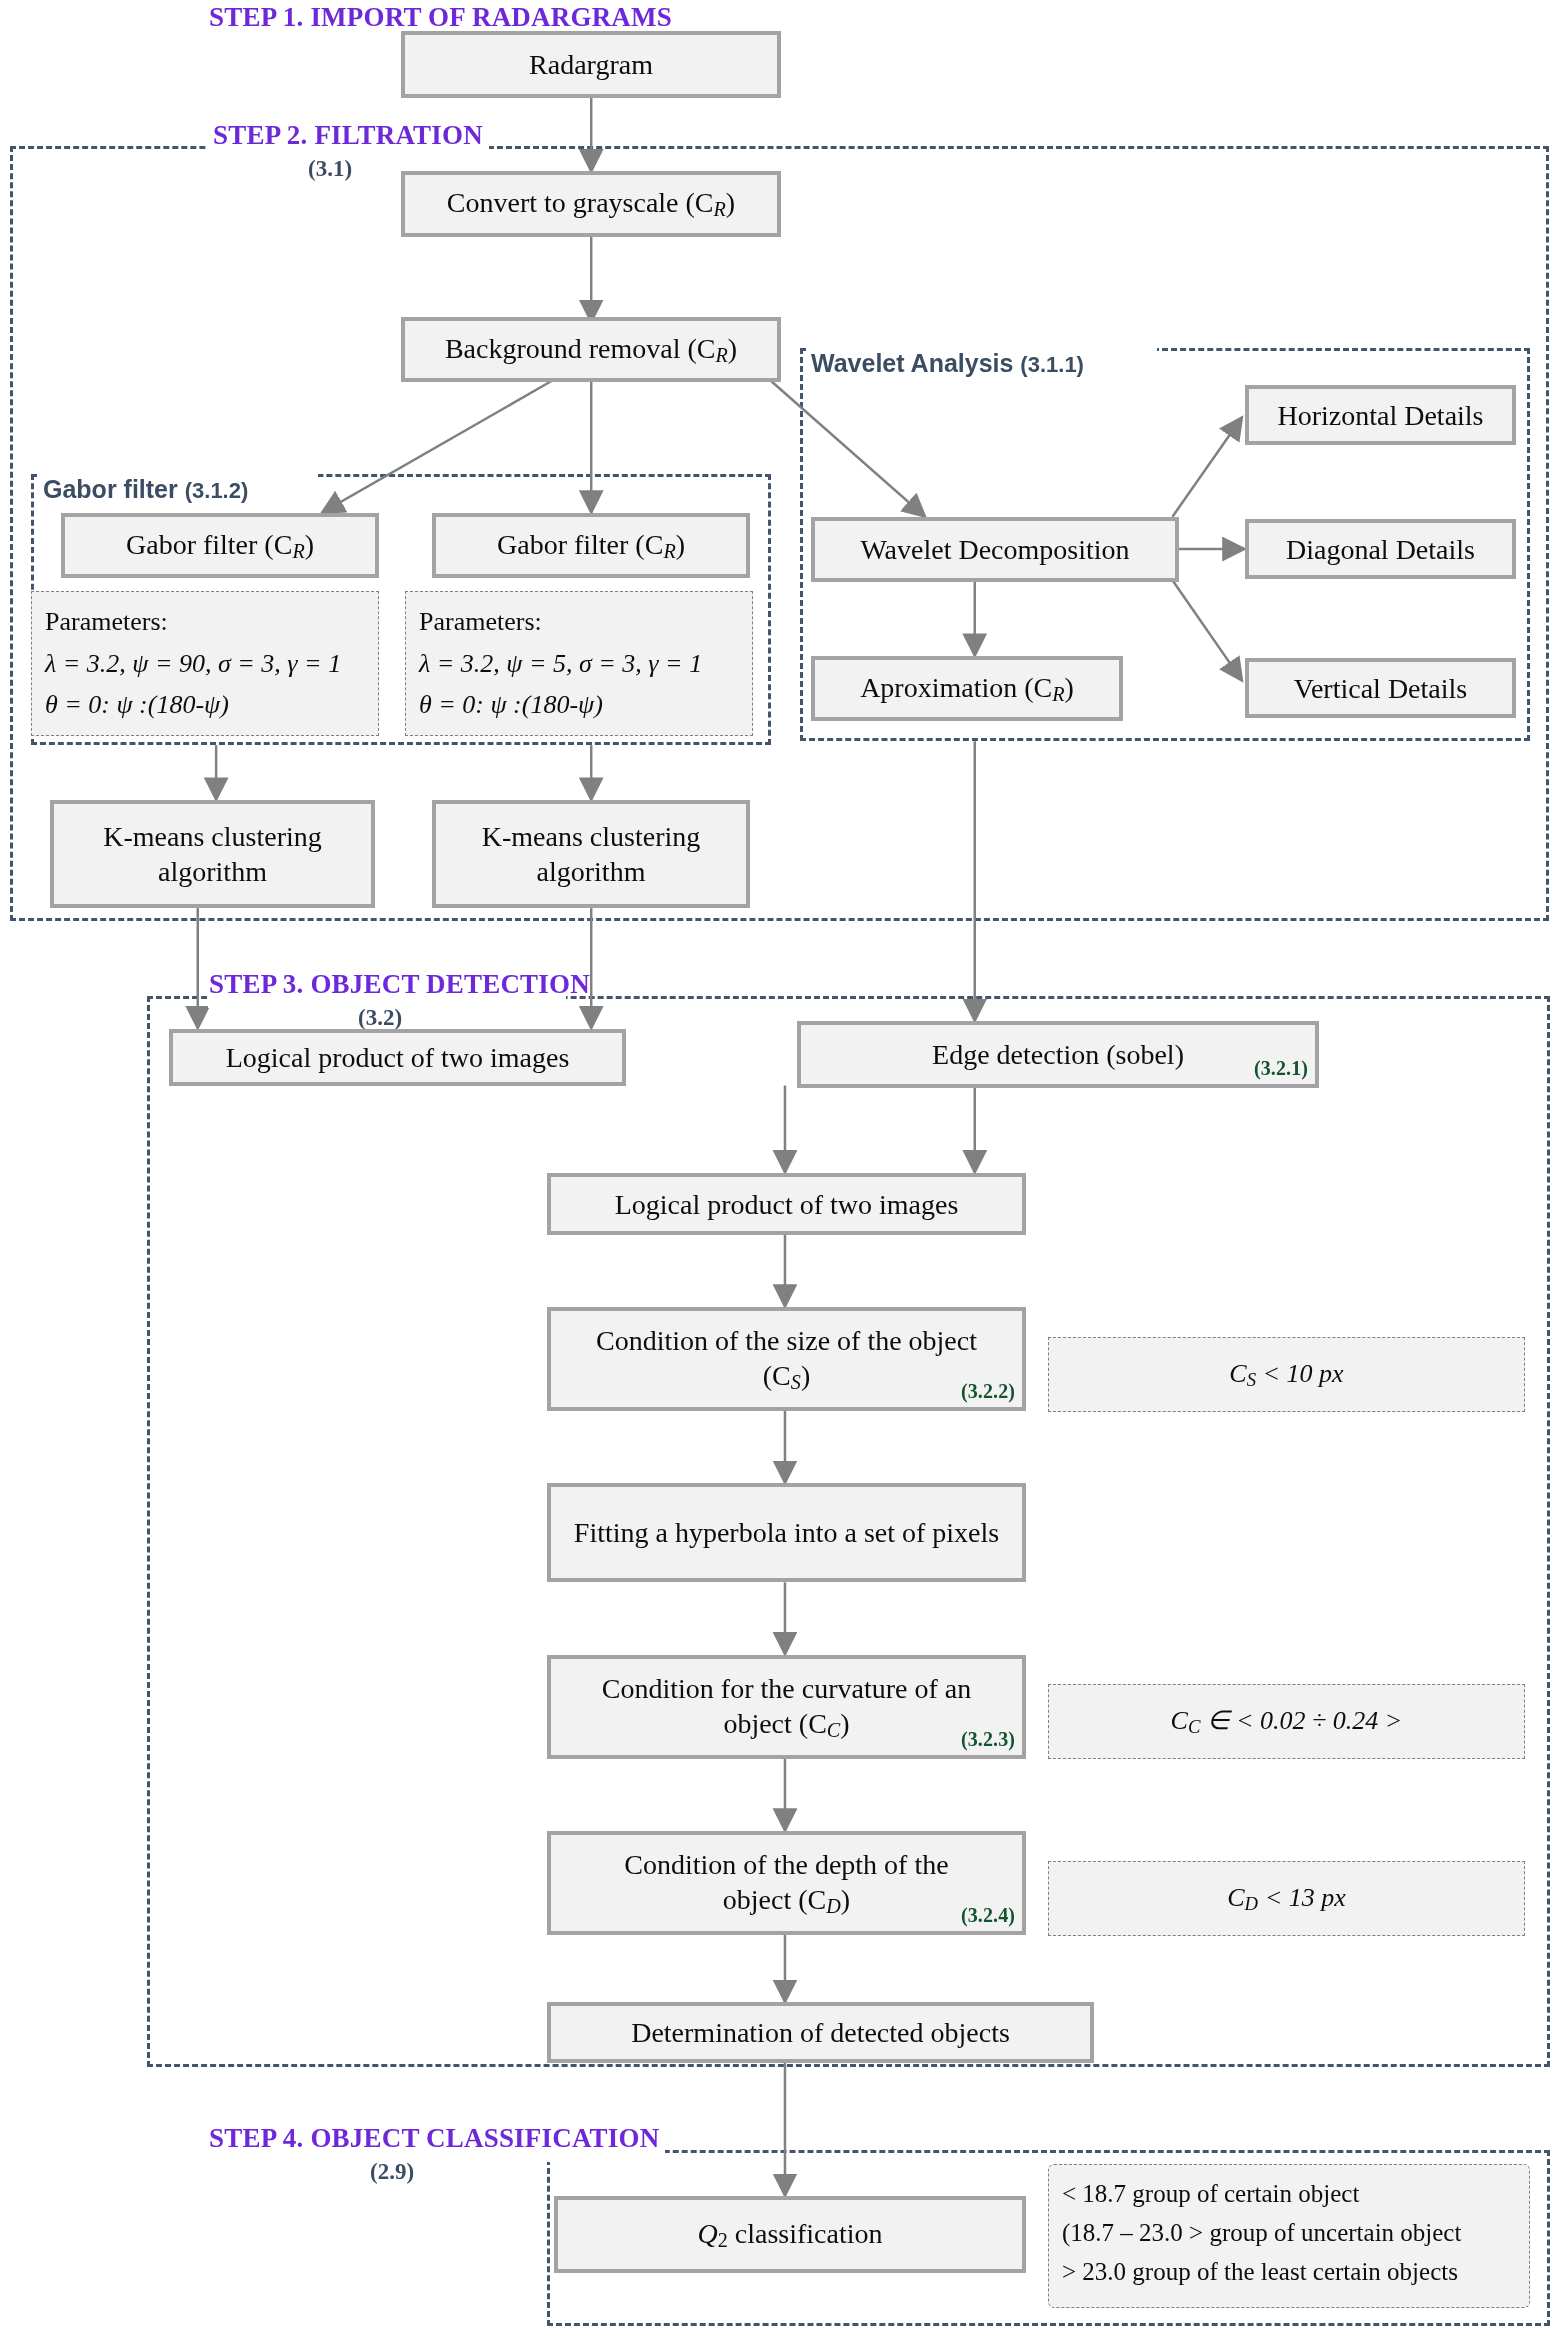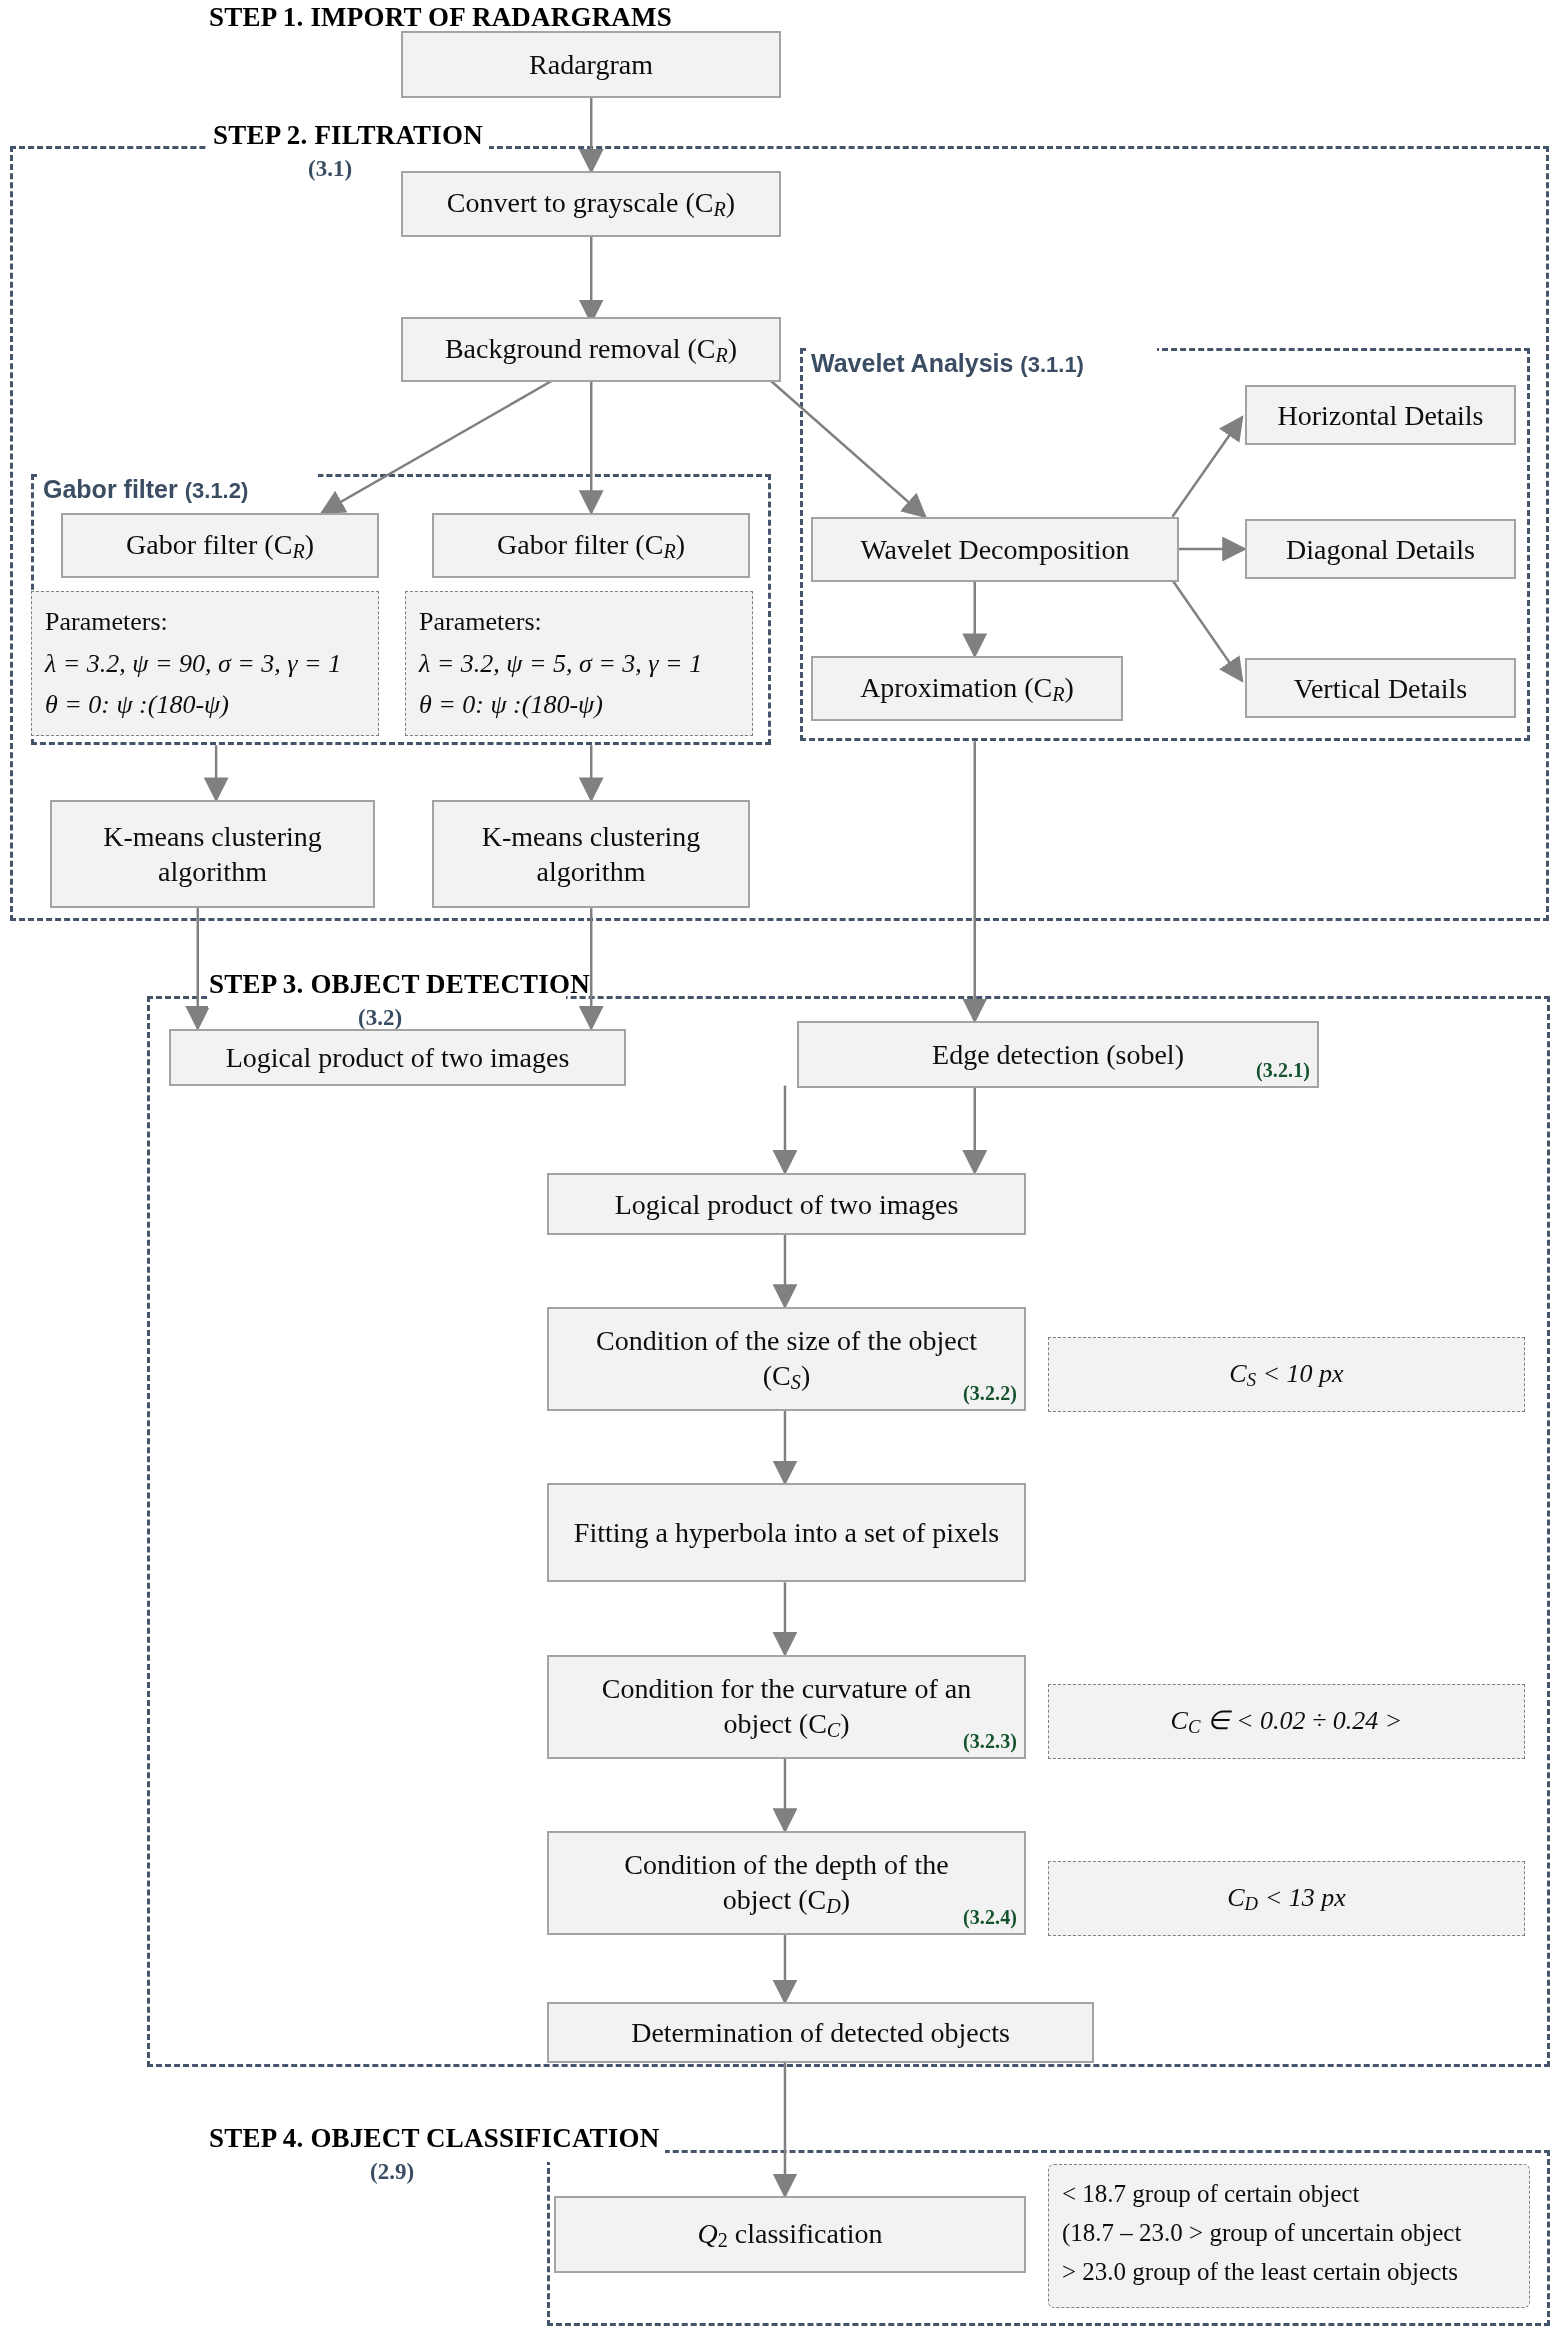--- a/index.html
+++ b/index.html
@@ -13,21 +13,21 @@
     width:1561px;
     height:2330px;
     background:#fff;
     overflow:hidden;
   }
   
   .box{
     position:absolute;
     box-sizing:border-box;
     background:#f2f2f2;
-    border:2px solid #a3a3a3;
+    border:4px solid #a3a3a3;
     display:flex;
     align-items:center;
     justify-content:center;
     text-align:center;
     font-size:28px;
     line-height:1.25;
     padding:3px 7px;
     color:#0d0d0d;
   }
   .box .lbl{display:block;}
@@ -65,21 +65,21 @@
   .dotbox.center{
     display:flex;align-items:center;justify-content:center;text-align:center;
     line-height:1.3;
   }
   
   .steplabel{
     position:absolute;
     font-family:"Liberation Serif", serif;
     font-weight:bold;
     font-size:27px;
-    color:#000000;
+    color:#6d28d9;
     white-space:nowrap;
     letter-spacing:0.2px;
   }
   .regionlabel{
     position:absolute;
     font-family:Liberation Sans, sans-serif;
     font-weight:bold;
     font-size:25px;
     color:#3b4d63;
     white-space:nowrap;

